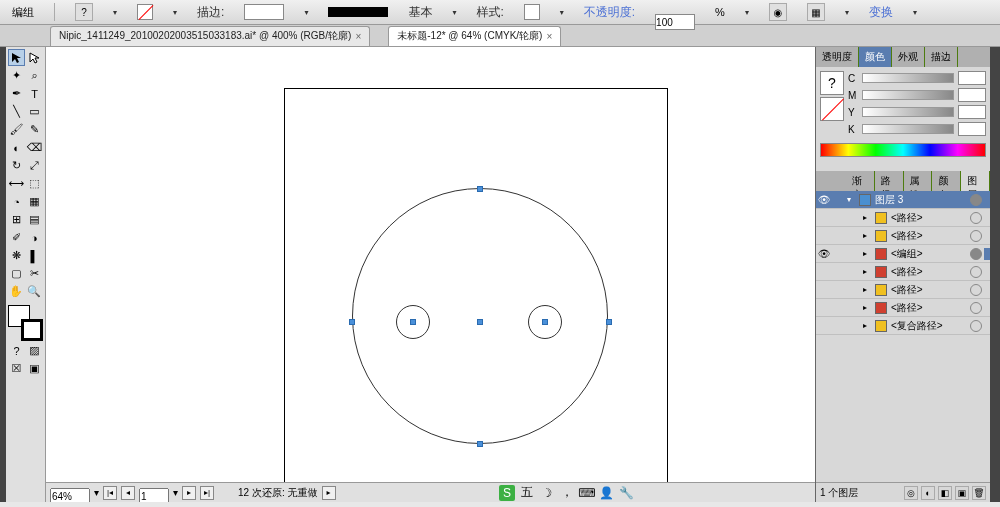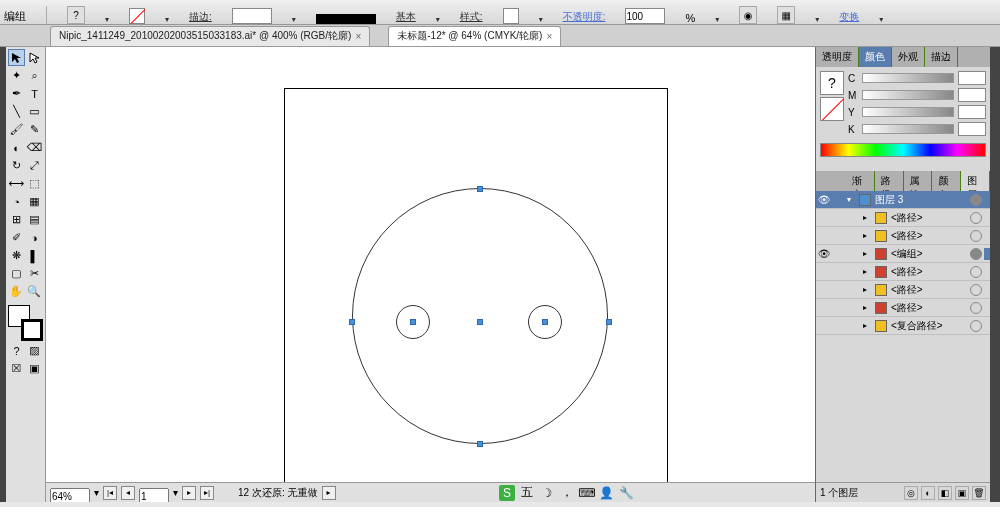--- a/index.html
+++ b/index.html
@@ -1,21 +1,21 @@
 <!DOCTYPE html>
 <html><head>
   <meta charset="utf-8">
   <style>
     * { margin: 0; padding: 0; box-sizing: border-box; font-family: "Microsoft YaHei", sans-serif; }
     body { width: 1000px; height: 507px; background: #e8e8e8; overflow: hidden; font-size: 11px; }
     
-    .top-toolbar { height: 25px; background: linear-gradient(#f0f0f0, #d8d8d8); border-bottom: 1px solid #999; display: flex; align-items: flex-end; padding: 0 4px; gap: 20px; }
+    .top-toolbar { height: 25px; background: linear-gradient(#f0f0f0, #d8d8d8); border-bottom: 1px solid #999; display: flex; align-items: center; padding: 0 12px; gap: 20px; }
     .top-toolbar .group-label { color: #000; font-size: 11px; }
     .top-toolbar .divider { width: 1px; height: 18px; background: #aaa; }
-    .top-toolbar .field-label { font-size: 10px; color: #333; text-decoration: underline; }
+    .top-toolbar .field-label { font-size: 12px; color: #333; }
     .top-toolbar input[type="text"] { width: 40px; height: 16px; font-size: 10px; border: 1px solid #888; }
     .top-toolbar .wide-input { width: 60px; margin-top: 20px; }
     .top-toolbar .stroke-preview { width: 60px; height: 10px; background: #000; }
     .top-toolbar .swatch-none { width: 16px; height: 16px; border: 1px solid #888; background: #fff; position: relative; }
     .top-toolbar .swatch-none::after { content: ''; position: absolute; width: 20px; height: 1px; background: red; transform: rotate(-45deg); top: 7px; left: -2px; }
     .top-toolbar .swatch-white { width: 16px; height: 16px; border: 1px solid #888; background: #fff; }
     .top-toolbar .icon-btn { width: 18px; height: 18px; border: 1px solid #aaa; background: #e0e0e0; display: inline-flex; align-items: center; justify-content: center; font-size: 10px; }
     .top-toolbar .link-text { color: #4a6fd4; }
     .top-toolbar .dropdown-arrow { font-size: 8px; color: #333; }
     

